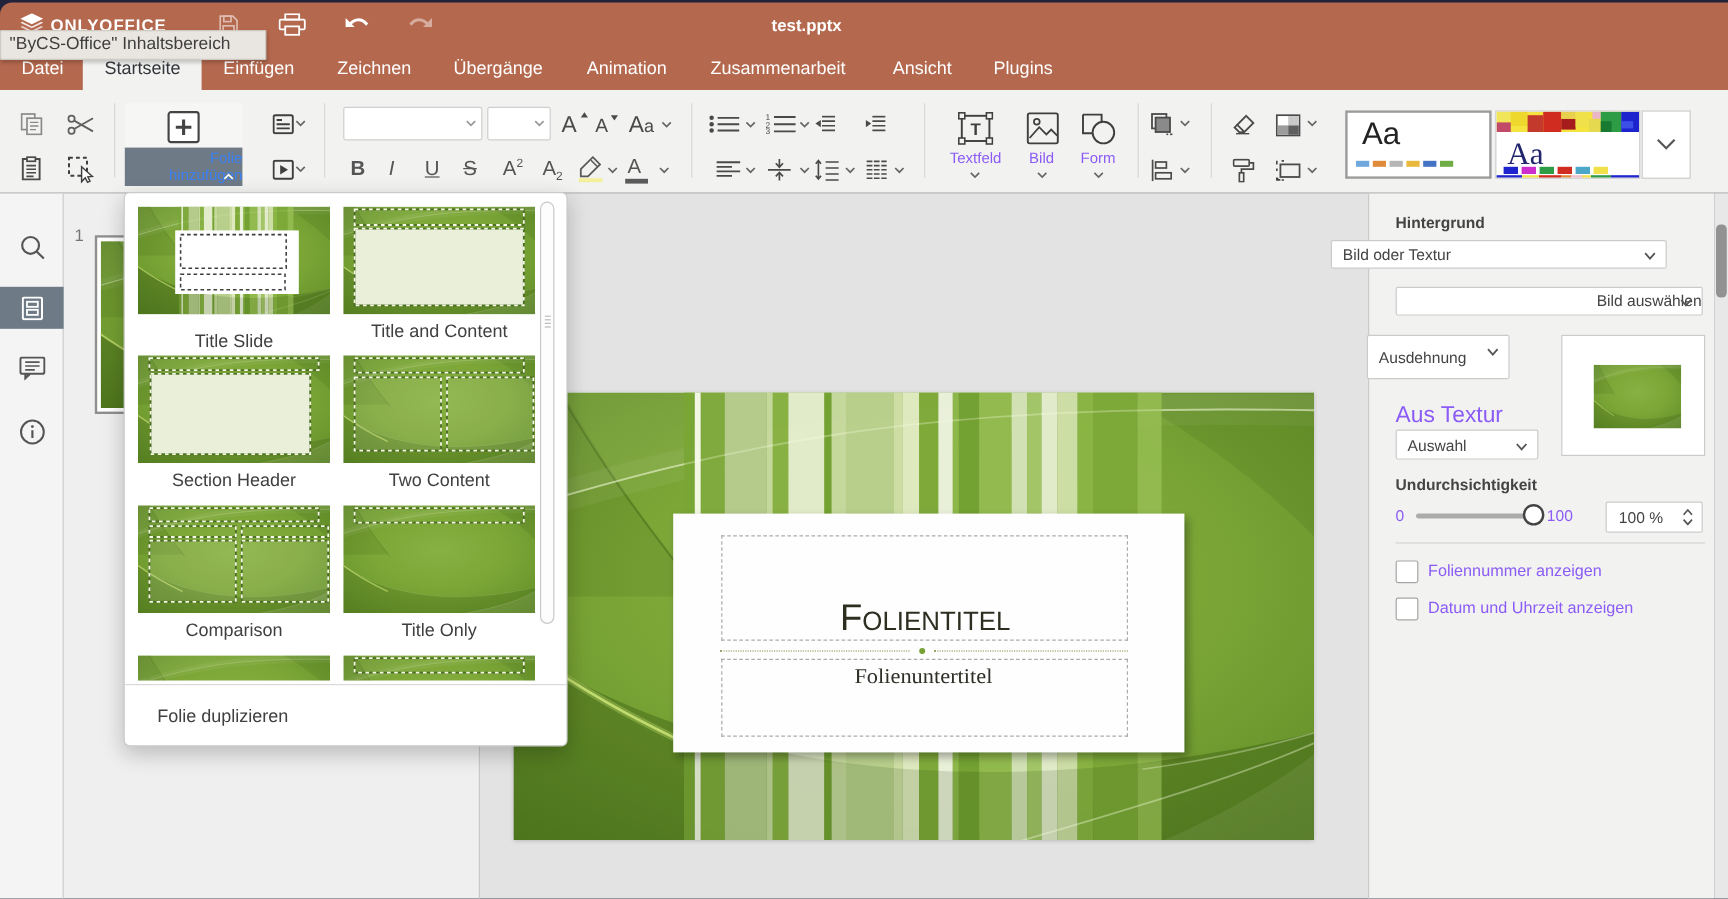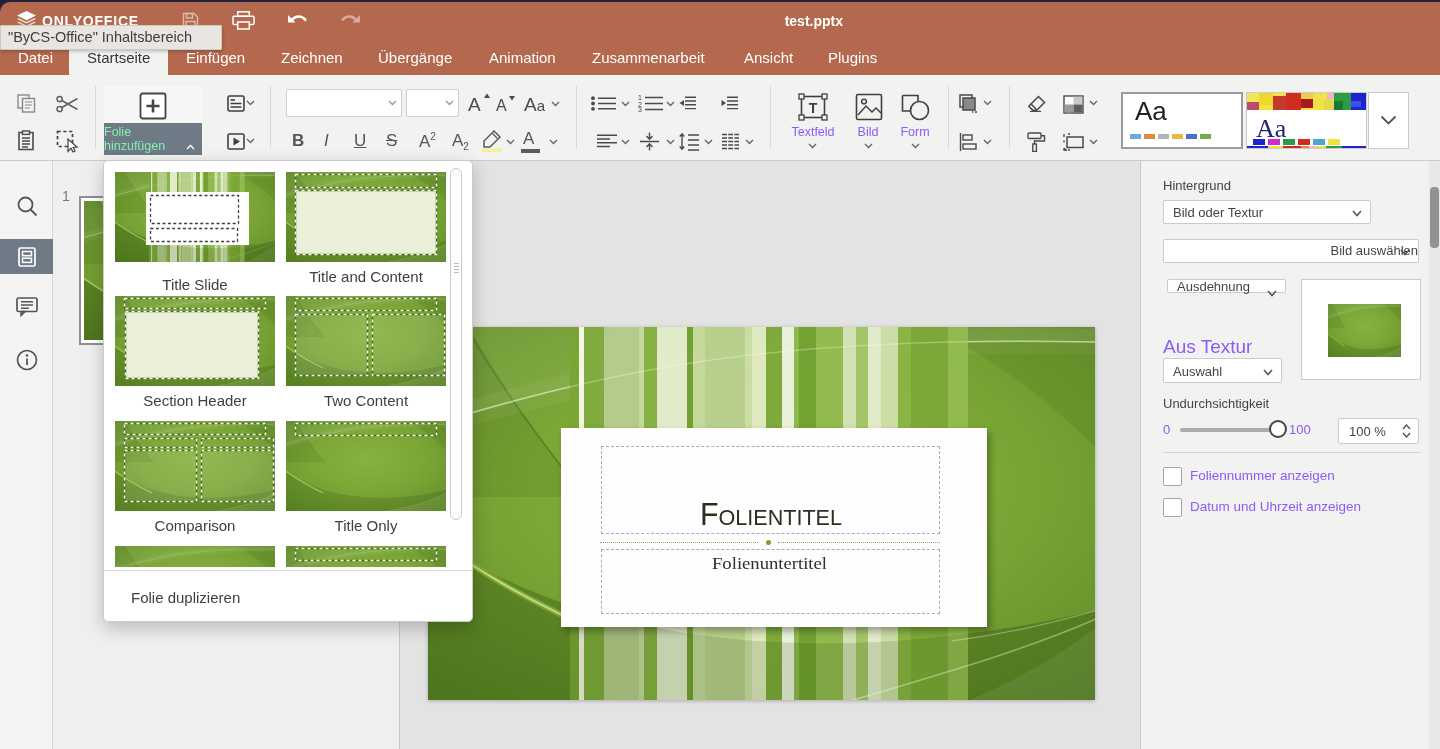--- a/index.html
+++ b/index.html
@@ -17,21 +17,21 @@
   #rightpanel { left:1140px; top:161px; width:289px; height:588px; background:#F2F2F1; border-left:1px solid #CACACA; }
   #rightscroll { left:1429px; top:161px; width:11px; height:588px; background:#E8E8E8; }
   .sep { position:absolute; width:1px; background:#D8D8D8; top:86px; height:62px; }
   .vfield { position:absolute; background:#FFF; border:1px solid #CFCFCF; border-radius:2px; }
   .chev { position:absolute; }
   .icon { position:absolute; }
   .lbl { position:absolute; font-size:12px; color:#8b5cf6; }
   
   .rp-combo { position:absolute; background:#FFF; border:1px solid #CBCBCB; border-radius:2px; font-size:13px; color:#444; }
   .rp-combo .t { position:absolute; left:9px; top:50%; transform:translateY(-50%); white-space:nowrap; }
-  .rp-bold { position:absolute; font-size:13px; font-weight:normal; color:#444; }
+  .rp-bold { position:absolute; font-size:13px; font-weight:bold; color:#444; }
   .cbox { position:absolute; width:19px; height:19px; background:#FFF; border:1px solid #A6A6A6; border-radius:2px; }
   
   #layoutmenu { left:103px; top:160px; width:370px; height:462px; background:#FFF; border:1px solid #CBCBCB; border-radius:5px; box-shadow:0 6px 18px rgba(0,0,0,0.22); }
   .lthumb { position:absolute; width:160px; height:90px; }
   .lname { position:absolute; width:160px; text-align:center; font-size:15px; color:#404040; }
   #tooltip { left:0px; top:25px; width:222px; height:25px; background:#E9E6E1; border:1px solid #CDC9C3; box-shadow:1px 2px 3px rgba(0,0,0,0.18); font-size:14.5px; color:#3E3E3E; line-height:23px; padding-left:7px; border-radius:1px; }
 </style>
 </head>
 <body>
 <svg width="0" height="0" style="position:absolute">
@@ -128,21 +128,21 @@
 
   <svg class="abs" style="left:287px;top:13px" width="21" height="14" viewBox="0 0 21 14">
     <path d="M4 8.5 C6.5 3.5 12.5 2 16.5 5 L19 7.5" fill="none" stroke="#FFF" stroke-width="2.5"></path>
     <path d="M1 2 L1 9.5 L8.5 9.5 Z" fill="#FFF"></path>
   </svg>
 
   <svg class="abs" style="left:340px;top:13px;opacity:0.45" width="21" height="14" viewBox="0 0 21 14">
     <path d="M17 8.5 C14.5 3.5 8.5 2 4.5 5 L2 7.5" fill="none" stroke="#FFF" stroke-width="2.5"></path>
     <path d="M20 2 L20 9.5 L12.5 9.5 Z" fill="#FFF"></path>
   </svg>
-  <div class="abs" style="left:643px;top:13px;width:200px;text-align:right;font-size:14px;font-weight:bold;color:#FFF">test.pptx</div>
+  <div class="abs" style="left:643px;top:13px;width:200px;text-align:left;font-size:14px;font-weight:bold;color:#FFF">test.pptx</div>
 </div>
 
 <div id="tab-row">
   <div class="abs tabtxt" style="left:18px">Datei</div>
   <div class="abs tabtxt tabdark" style="left:87px">Startseite</div>
   <div class="abs tabtxt" style="left:186px">Einfügen</div>
   <div class="abs tabtxt" style="left:281px">Zeichnen</div>
   <div class="abs tabtxt" style="left:378px">Übergänge</div>
   <div class="abs tabtxt" style="left:489px">Animation</div>
   <div class="abs tabtxt" style="left:592px">Zusammenarbeit</div>
@@ -175,21 +175,21 @@
     <path d="M12 9 L12 21.5 L15 18.2 L17 22 L19 21 L17.2 17.4 L21 17 Z" fill="#FFF" stroke="#3F3F3F" stroke-width="1.2"></path>
   </svg>
   <div class="sep" style="left:95px"></div>
 
   <div class="abs" style="left:104px;top:86px;width:98px;height:37px;background:#F6F6F5"></div>
   <div class="abs" style="left:104px;top:123px;width:98px;height:32px;background:#6E7B87"></div>
   <svg class="icon" style="left:139px;top:92px" width="28" height="28" viewBox="0 0 28 28">
     <rect x="1.5" y="1.5" width="25" height="25" rx="2" fill="#FFF" stroke="#444" stroke-width="1.8"></rect>
     <path d="M14 7.5 V20.5 M7.5 14 H20.5" stroke="#444" stroke-width="2.6"></path>
   </svg>
-  <div class="abs" style="left:104px;top:126px;width:98px;text-align:left;font-size:12.5px;line-height:13.5px;color:#86efac">Folie<br>hinzufügen</div>
+  <div class="abs" style="left:104px;top:126px;width:98px;text-align:right;font-size:12.5px;line-height:13.5px;color:#3b82f6">Folie<br>hinzufügen</div>
   <svg class="chev" style="left:186px;top:144px" width="9" height="6" viewBox="0 0 9 6">
       <path d="M1 5 L4.5 1.5 L8 5" stroke="#FFF" stroke-width="1.4" fill="none"></path>
     </svg>
 
   <svg class="icon" style="left:227px;top:95px" width="18" height="17" viewBox="0 0 18 17">
     <rect x="1" y="1" width="16" height="15" rx="1.5" fill="none" stroke="#3F3F3F" stroke-width="1.6"></rect>
     <path d="M3.5 5 H8" stroke="#3F3F3F" stroke-width="1.6"></path>
     <path d="M3.5 8.5 H14.5 M3.5 12 H14.5" stroke="#3F3F3F" stroke-width="1.6"></path>
   </svg>
   <svg class="chev" style="left:246px;top:100px" width="9" height="6" viewBox="0 0 9 6">
@@ -490,32 +490,32 @@
   <div class="abs" style="left:778px;top:541.5px;width:162px;height:1px;border-top:1px dotted #9AA468"></div>
   <div class="abs" style="left:765.5px;top:539.5px;width:5px;height:5px;border-radius:50%;background:#76A034"></div>
   <svg class="abs" style="left:561px;top:428px" width="426" height="199">
     <text x="210" y="97" text-anchor="middle" font-family="Liberation Sans" font-size="31" style="font-variant:small-caps" fill="#2E2E20" textLength="142" lengthAdjust="spacingAndGlyphs">Folientitel</text>
     <text x="208.5" y="141" text-anchor="middle" font-family="Liberation Serif" font-size="17.5" fill="#2F2F28" textLength="115" lengthAdjust="spacingAndGlyphs">Folienuntertitel</text>
   </svg>
 </div>
 
 <div id="rp-items">
   <div class="rp-bold" style="left:1163px;top:178px">Hintergrund</div>
-  <div class="rp-combo" style="left:1163px;top:200px;width:208px;height:24px">
+  <div class="rp-combo" style="left:1109px;top:200px;width:280px;height:24px">
       <span class="t">Bild oder Textur</span>
     <svg class="chev" style="right:8px;top:9px" width="10" height="7" viewBox="0 0 10 7">
         <path d="M1 1 L5 5.5 L9 1" stroke="#555" stroke-width="1.5" fill="none"></path>
       </svg>
   </div>
   <div class="rp-combo" style="left:1163px;top:239px;width:256px;height:24px;text-align:right"><span style="line-height:22px">Bild auswählen</span>
     <svg class="chev" style="right:8px;top:9px" width="10" height="7" viewBox="0 0 10 7">
         <path d="M1 1 L5 5.5 L9 1" stroke="#555" stroke-width="1.5" fill="none"></path>
       </svg>
   </div>
-  <div class="rp-combo" style="left:1167px;top:279px;width:119px;height:14px">
+  <div class="rp-combo" style="left:1139px;top:279px;width:119px;height:37px">
       <span class="t">Ausdehnung</span>
     <svg class="chev" style="right:8px;top:10px" width="10" height="7" viewBox="0 0 10 7">
         <path d="M1 1 L5 5.5 L9 1" stroke="#555" stroke-width="1.5" fill="none"></path>
       </svg>
   </div>
   <div class="abs" style="left:1301px;top:279px;width:120px;height:101px;background:#FFF;border:1px solid #CBCBCB">
     <svg class="abs" style="left:26px;top:24px" width="73" height="53" viewBox="0 0 667 373" preserveAspectRatio="none">
         <use href="#gplain"></use>
       </svg>
   </div>

